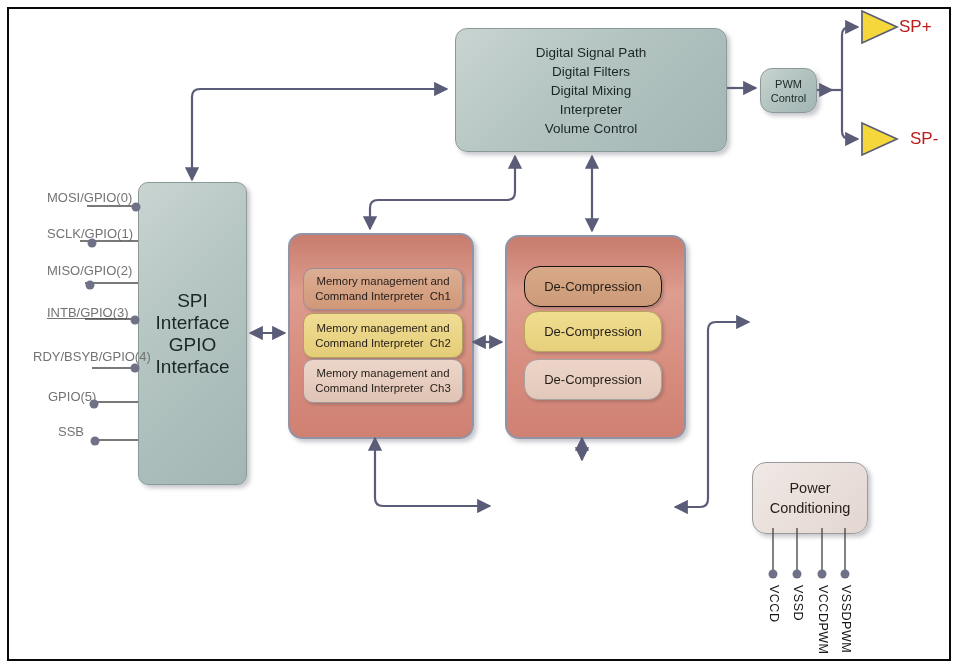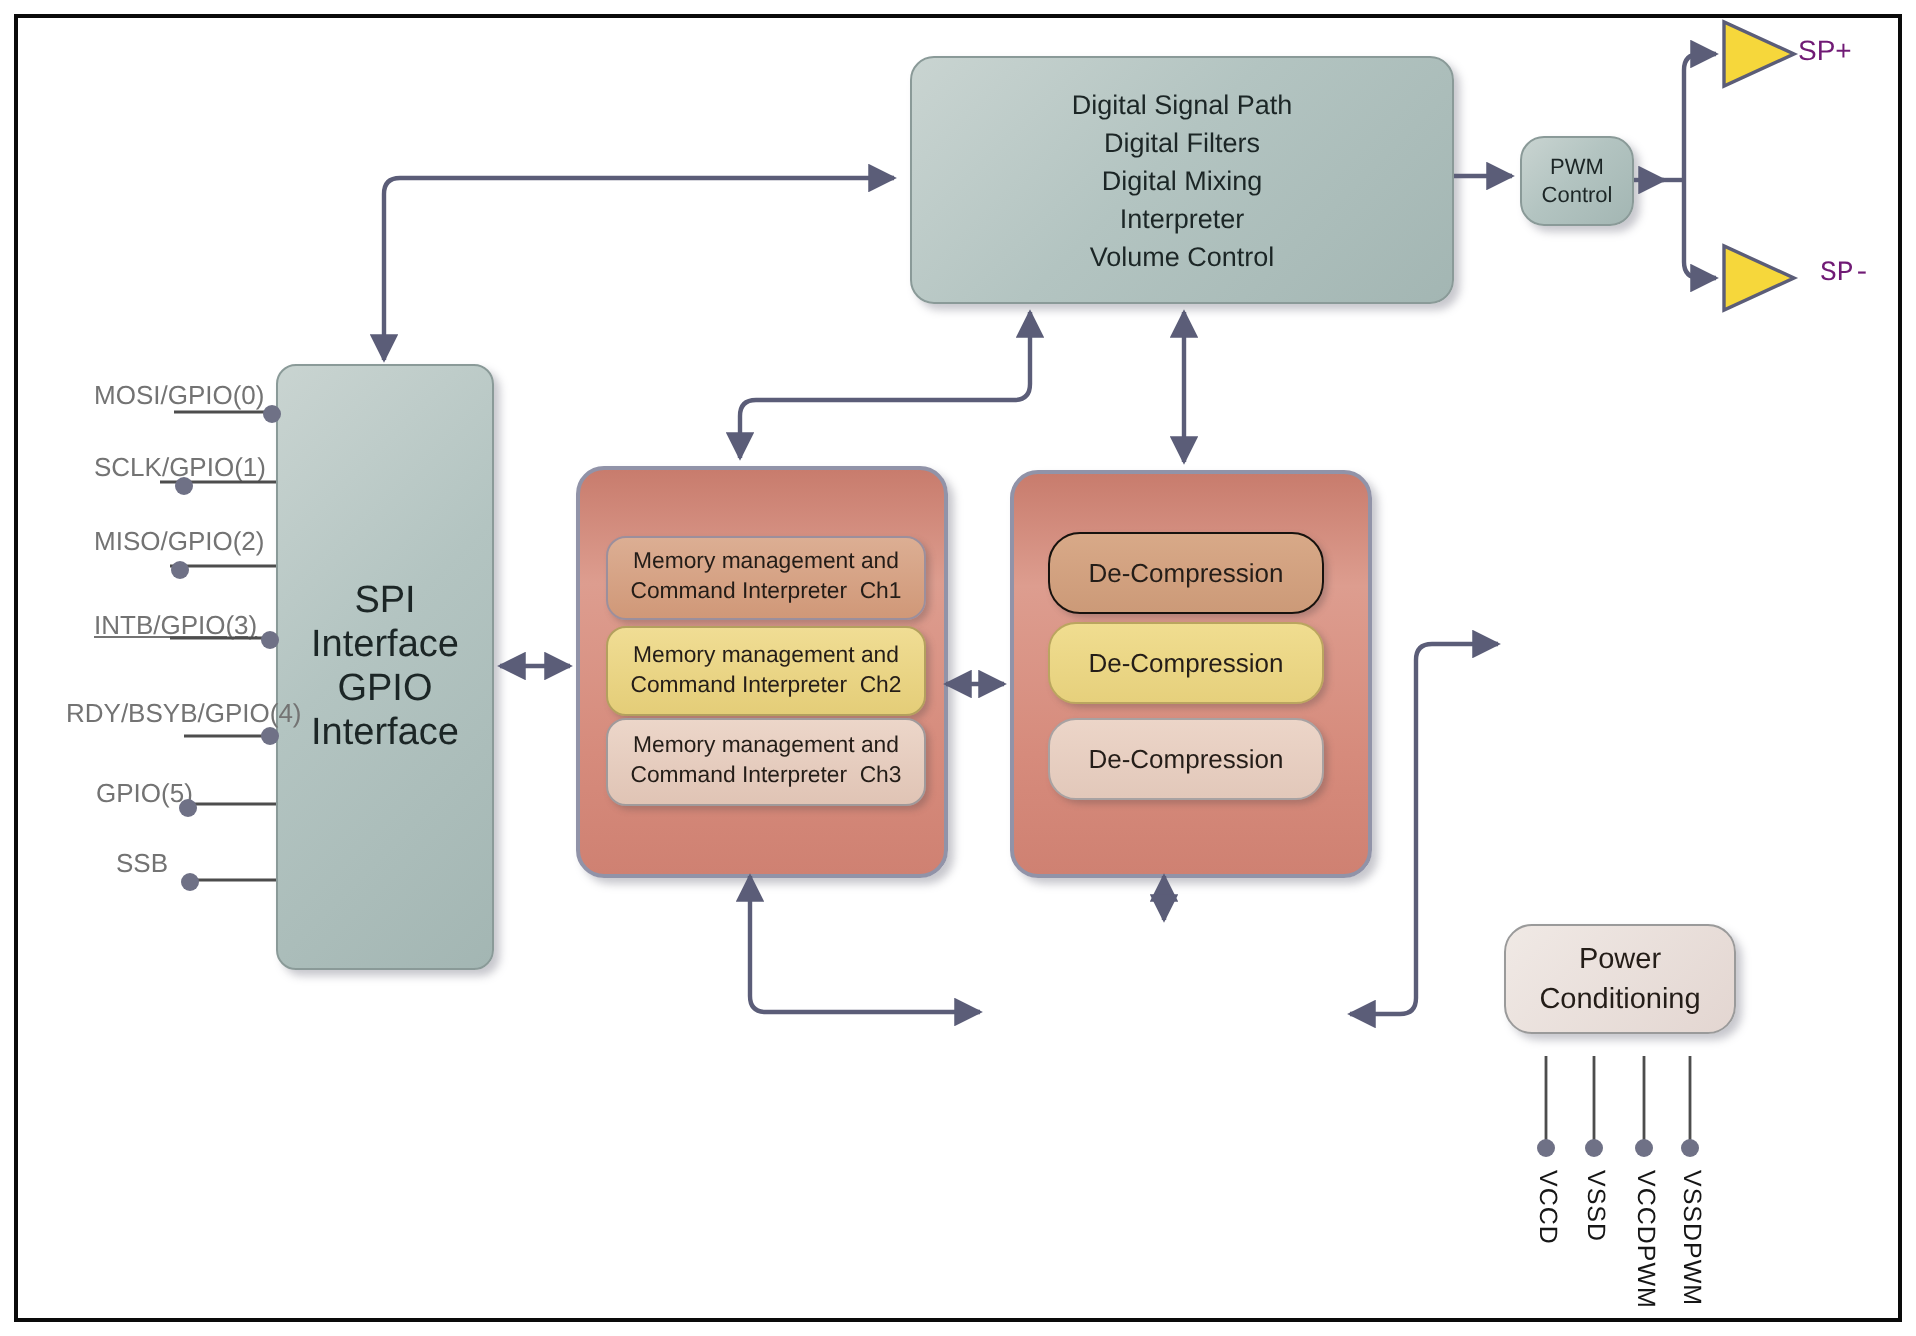--- a/index.html
+++ b/index.html
@@ -18,23 +18,23 @@
   .inner{position:absolute;box-sizing:border-box;display:flex;flex-direction:column;align-items:center;justify-content:center;text-align:center;border-radius:10px;box-shadow:2px 2px 3px rgba(100,80,80,.35);}
   .mmline{font-size:11.4px;line-height:15px;color:#241d18;white-space:pre;}
   .dcline{font-size:13px;color:#241d18;}
   .ch1{background:linear-gradient(180deg,#dcae93,#d09878);border:1.5px solid #9c8f9c;}
   .ch2{background:linear-gradient(180deg,#f0dd94,#e4cd78);border:1.5px solid #b3a05e;}
   .ch3{background:linear-gradient(180deg,#ecd6c9,#e0c4b5);border:1.5px solid #a09a9b;}
   .dc1{background:linear-gradient(180deg,#d8a988,#cc9a78);border:1.9px solid #17120e;border-radius:16px;}
   .dc2{background:linear-gradient(180deg,#f0dd90,#e6d07c);border:1.5px solid #baa55f;border-radius:14px;}
   .dc3{background:linear-gradient(180deg,#ecd5c8,#e2c8ba);border:1.5px solid #a8a2a2;border-radius:14px;}
   .ifm{left:752px;top:288px;width:121px;height:70px;background:linear-gradient(135deg,#f6f0b0,#e8df86);border:1.8px solid #55524a;border-radius:14px;font-size:14.5px;line-height:20px;color:#1e1a12;}
-  .pcb{left:752px;top:462px;width:116px;height:55px;background:linear-gradient(135deg,#f0e9e5,#e3d6d1);border:1.8px solid #9a9a9a;border-radius:14px;font-size:14.5px;line-height:20px;color:#241d18;}
+  .pcb{left:752px;top:462px;width:116px;height:72px;background:linear-gradient(135deg,#f0e9e5,#e3d6d1);border:1.8px solid #9a9a9a;border-radius:14px;font-size:14.5px;line-height:20px;color:#241d18;}
   .pinlabel{position:absolute;font-size:13px;color:#737373;}
-  .splabel{position:absolute;font-size:14px;color:#701a75;}
+  .splabel{position:absolute;font-size:17px;color:#b91c1c;}
   .vlabel{position:absolute;font-size:12.5px;color:#161616;transform:rotate(90deg);transform-origin:top left;letter-spacing:.5px;}
   svg.wires{position:absolute;left:0;top:0;pointer-events:none;}
   .conn{stroke:#5b5d78;stroke-width:2.2;fill:none;}
   .pin{stroke:#4d4d4d;stroke-width:1.4;fill:none;}
   .dot{fill:#6f7186;}
   .amp{fill:#f6d73b;stroke:#5b5d78;stroke-width:1.7;}
 </style>
 </head>
 <body>
 
@@ -96,21 +96,21 @@
 
   <div class="pinlabel" style="left:47px;top:190px;">MOSI/GPIO(0)</div>
   <div class="pinlabel" style="left:47px;top:226px;">SCLK/GPIO(1)</div>
   <div class="pinlabel" style="left:47px;top:263px;">MISO/GPIO(2)</div>
   <div class="pinlabel" style="left:47px;top:305px;text-decoration:underline;">INTB/GPIO(3)</div>
   <div class="pinlabel" style="left:33px;top:349px;">RDY/BSYB/GPIO(4)</div>
   <div class="pinlabel" style="left:48px;top:389px;">GPIO(5)</div>
   <div class="pinlabel" style="left:58px;top:424px;">SSB</div>
 
   <div class="splabel" style="left:899px;top:17px;">SP+</div>
-  <div class="splabel" style="left:910px;top:129px;font-family:Liberation Mono, monospace;">SP-</div>
+  <div class="splabel" style="left:910px;top:129px;">SP-</div>
 
   <div class="vlabel" style="left:781px;top:585px;">VCCD</div>
   <div class="vlabel" style="left:805px;top:585px;">VSSD</div>
   <div class="vlabel" style="left:830px;top:585px;">VCCDPWM</div>
   <div class="vlabel" style="left:853px;top:585px;">VSSDPWM</div>
 
   <svg class="wires" width="958" height="668" viewBox="0 0 958 668">
     <defs>
       <marker id="arr" viewBox="0 0 10 10" refX="9" refY="5" markerWidth="6.5" markerHeight="6.5" orient="auto-start-reverse">
         <path d="M0,0 L10,5 L0,10 z" fill="#5b5d78"></path>

